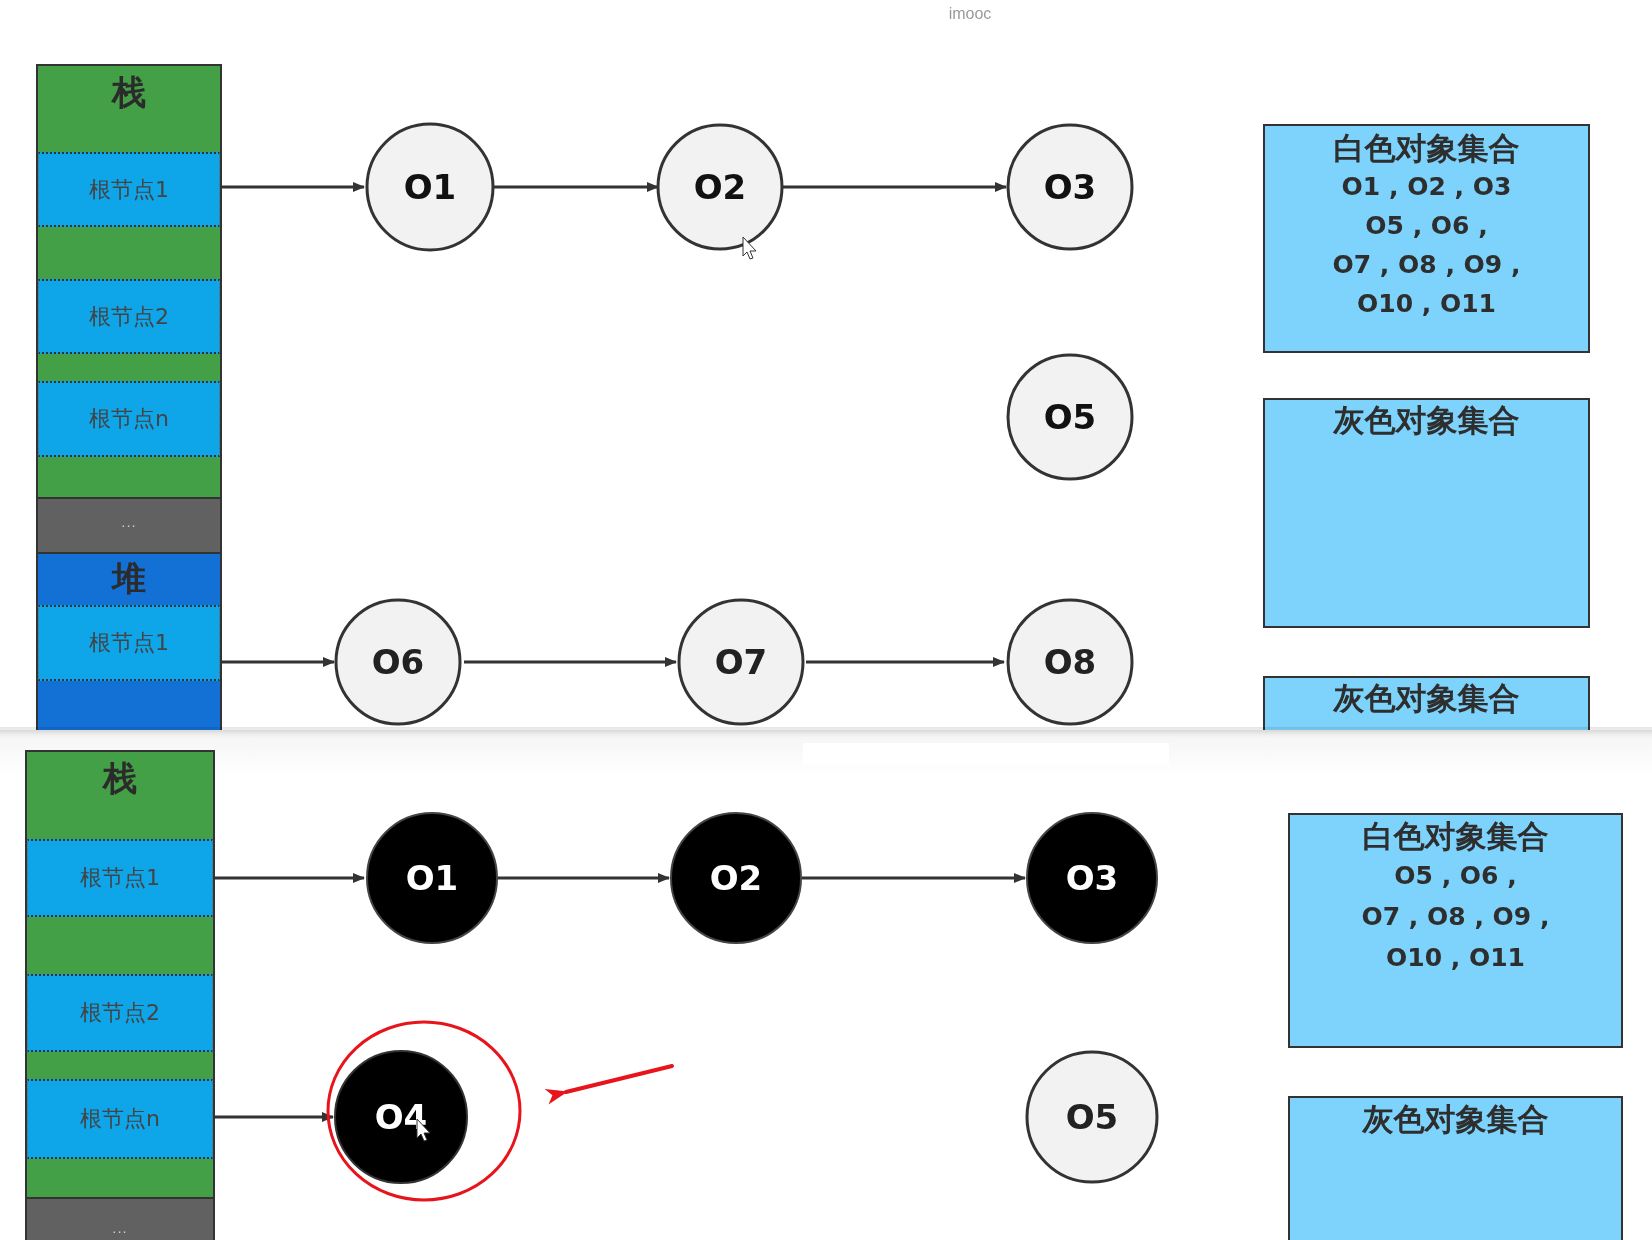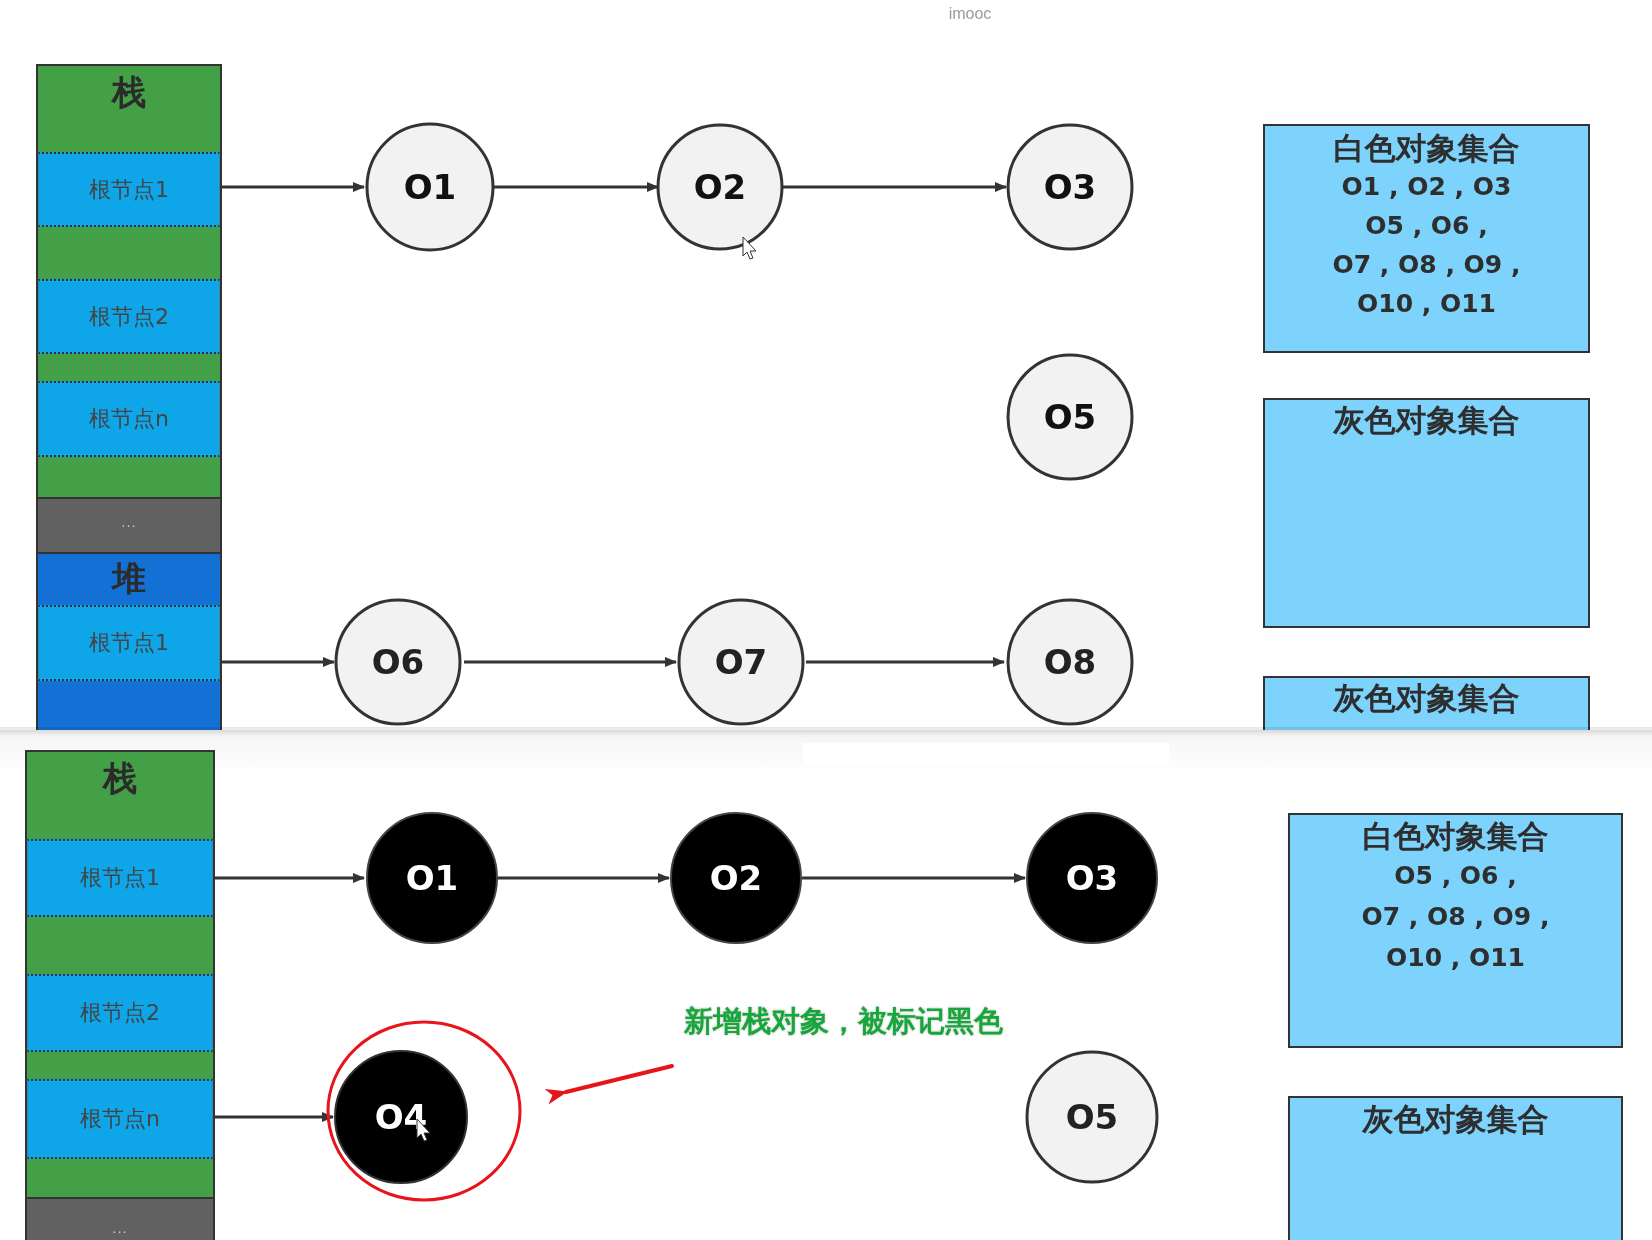--- a/index.html
+++ b/index.html
@@ -168,21 +168,20 @@
     </g>
     <g>
       <circle cx="1092" cy="387" r="65" fill="#f2f2f2" stroke="#333" stroke-width="3"></circle>
       <text class="node-label" x="1092" y="399" text-anchor="middle" fill="#222">O5</text>
     </g>
     <ellipse cx="424" cy="381" rx="96" ry="89" fill="none" stroke="#e8141c" stroke-width="3"></ellipse>
     <line x1="672" y1="336" x2="566" y2="362" stroke="#e8141c" stroke-width="4" stroke-linecap="round" marker-end="url(#arrowRed)"></line>
     <path d="M417,389 L417,408 L421,404 L424,411 L427,410 L424,403 L430,403 Z" fill="#fff" stroke="#333" stroke-width="1"></path>
   </svg>
 
-  <div class="annotation" style="top:272px;">新增栈对象，被标记黑色</div>
 
   <div class="setbox" style="left:1288px; top:83px; width:335px; height:235px; padding-top:2px;">
     <div class="title">白色对象集合</div>
     <div class="items" style="line-height:41px;">O5 , O6 ,
 O7 , O8 , O9 ,
 O10 , O11</div>
   </div>
   <div class="setbox" style="left:1288px; top:366px; width:335px; height:200px; padding-top:2px;">
     <div class="title">灰色对象集合</div>
   </div>

